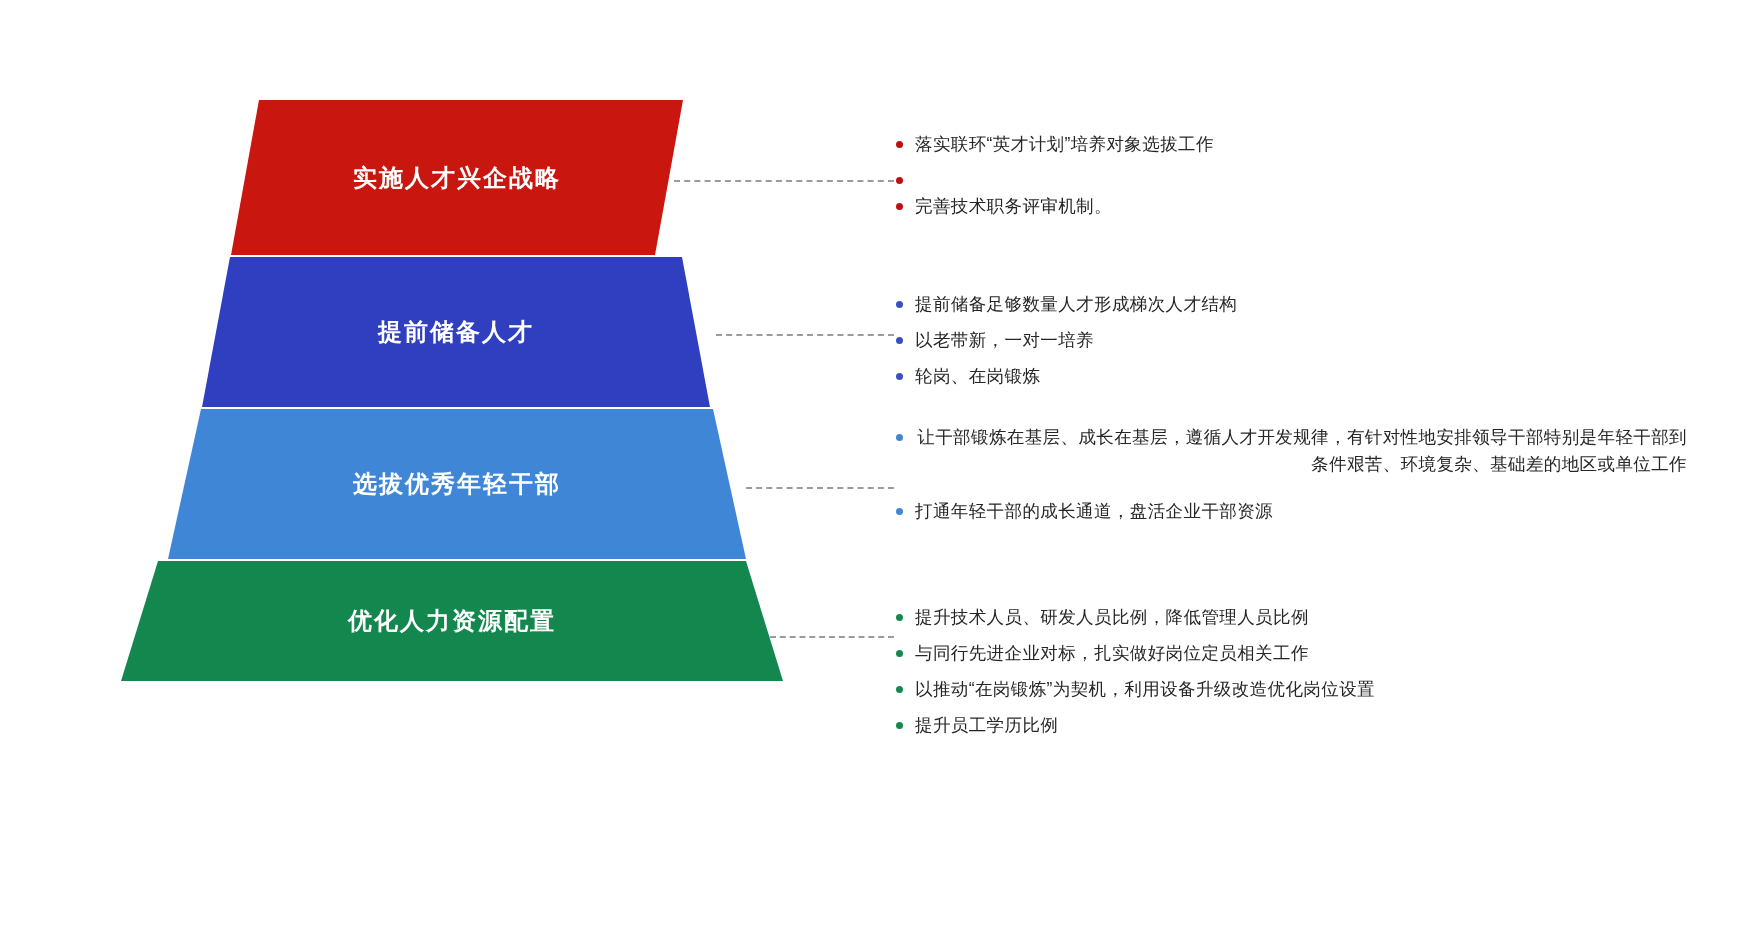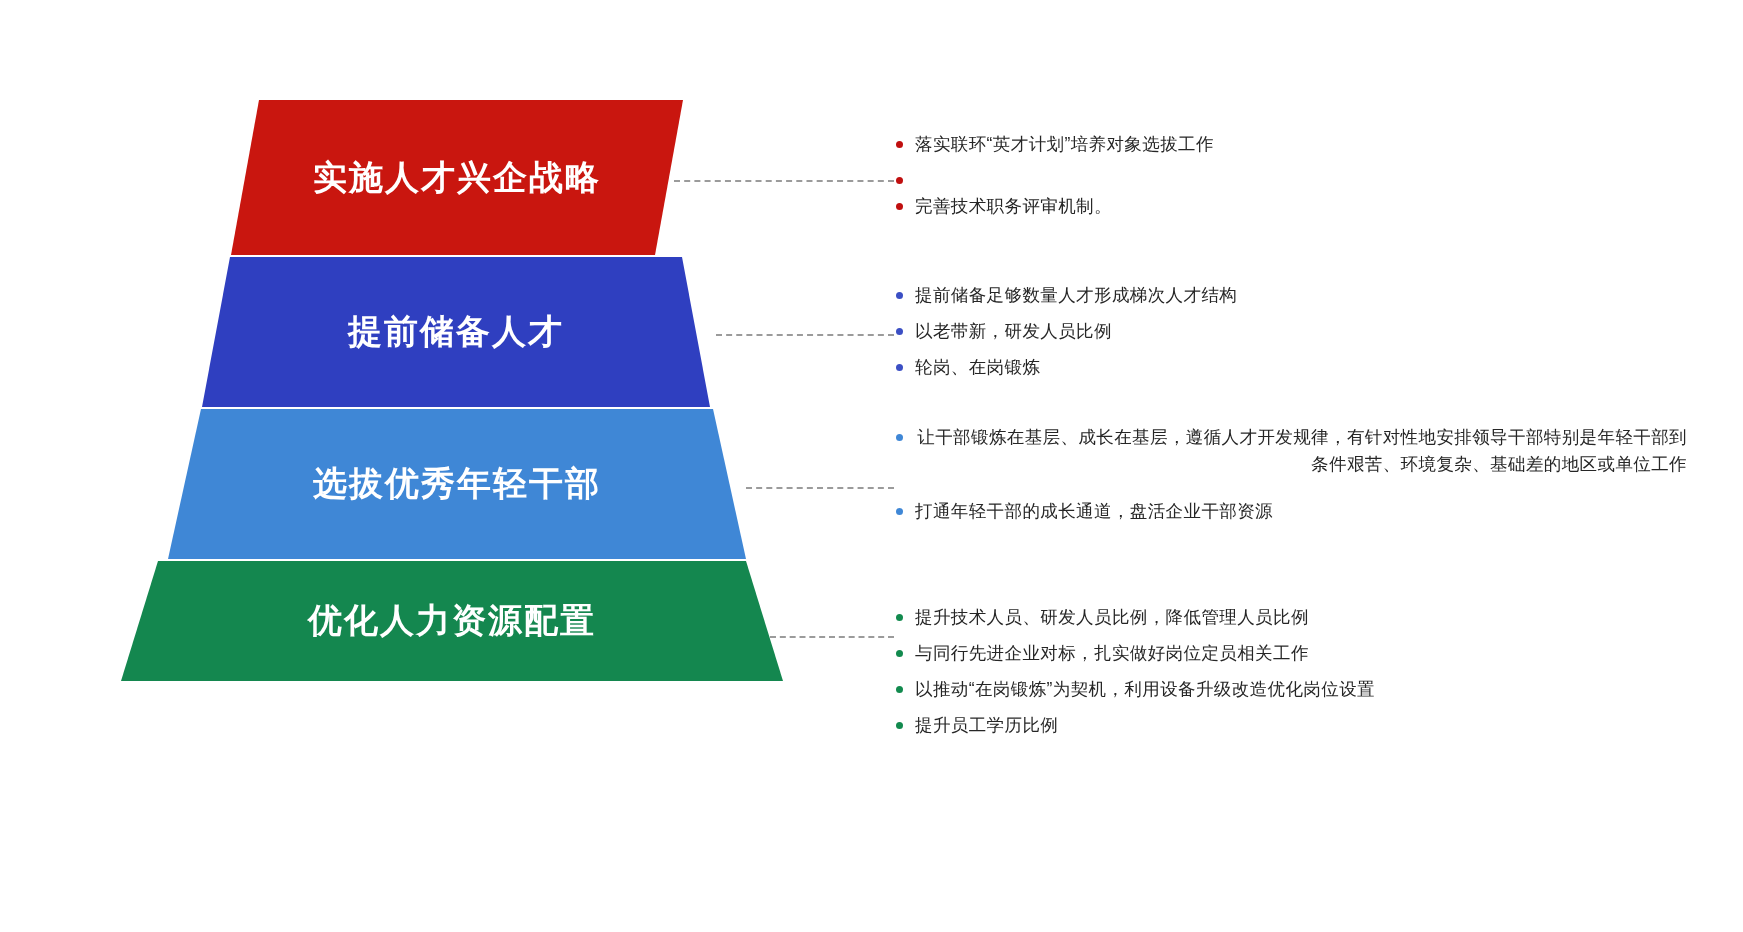--- a/index.html
+++ b/index.html
@@ -33,21 +33,21 @@
     height: 100%;
   }
   .layer-label {
     position: relative;
     z-index: 3;
     color: #ffffff;
     font-weight: bold;
     letter-spacing: 2px;
     white-space: nowrap;
     text-align: center;
-    font-size: 34px;
+    font-size: 24px;
   }
   
   #layer-1 { left: 231px; top: 100px;  width: 452px; height: 155px; }
   #layer-2 { left: 202px; top: 257px;  width: 508px; height: 150px; }
   #layer-3 { left: 168px; top: 409px;  width: 578px; height: 150px; }
   #layer-4 { left: 121px; top: 561px;  width: 662px; height: 120px; }
 
   .connector {
     position: absolute;
     height: 0;
@@ -58,21 +58,21 @@
   #conn-2 { left: 716px; top: 334px;  width: 178px; }
   #conn-3 { left: 746px; top: 487px;  width: 148px; }
   #conn-4 { left: 770px; top: 636px;  width: 124px; }
 
   .bullet-group {
     position: absolute;
     left: 896px;
     width: 820px;
   }
   #group-1 { top: 131px; }
-  #group-2 { top: 282px; }
+  #group-2 { top: 291px; }
   #group-3 { top: 424px; }
   #group-4 { top: 604px; }
 
   .bullet-item {
     display: flex;
     align-items: flex-start;
     margin-bottom: 9px;
     line-height: 1.55;
     text-align: right;
   }
@@ -149,21 +149,21 @@
     </div>
   </div>
 
   <div class="bullet-group" id="group-2">
     <div class="bullet-item">
       <span class="bullet-dot"></span>
       <span class="bullet-text">提前储备足够数量人才形成梯次人才结构</span>
     </div>
     <div class="bullet-item">
       <span class="bullet-dot"></span>
-      <span class="bullet-text">以老带新，研发人员比例</span>
+      <span class="bullet-text">以老带新，一对一培养</span>
     </div>
     <div class="bullet-item">
       <span class="bullet-dot"></span>
       <span class="bullet-text">轮岗、在岗锻炼</span>
     </div>
   </div>
 
   <div class="bullet-group" id="group-3">
     <div class="bullet-item">
       <span class="bullet-dot"></span>

